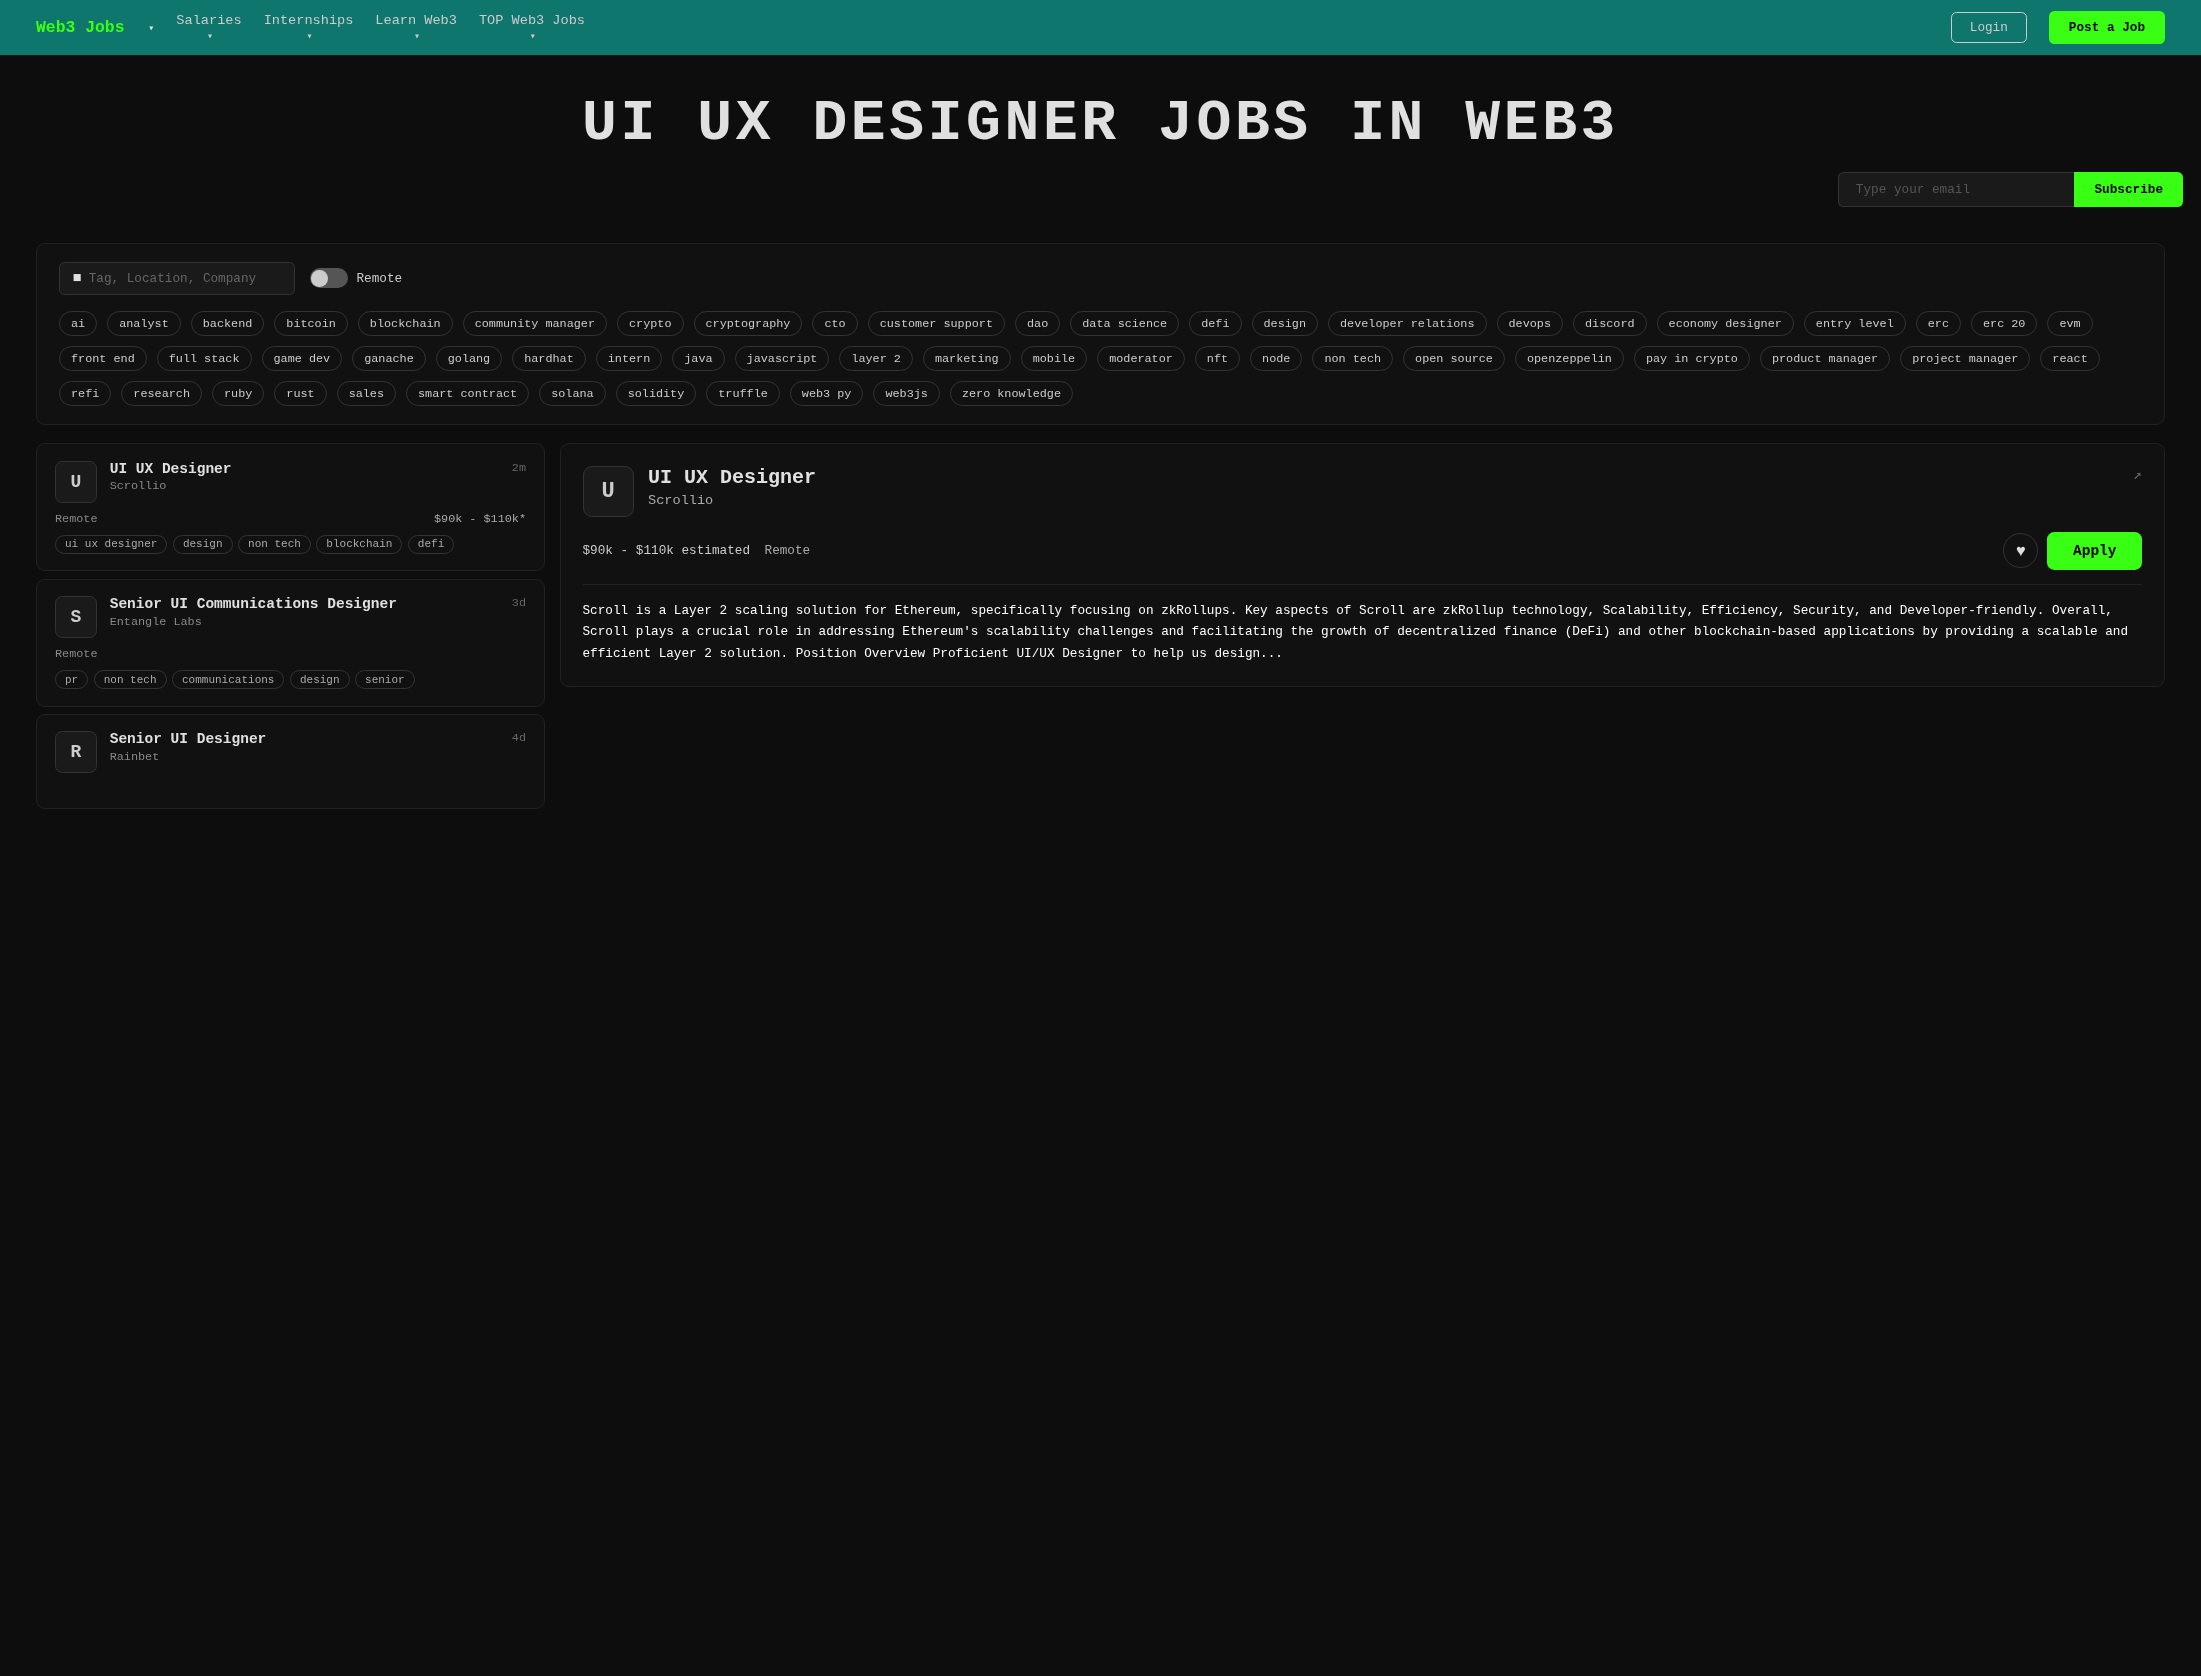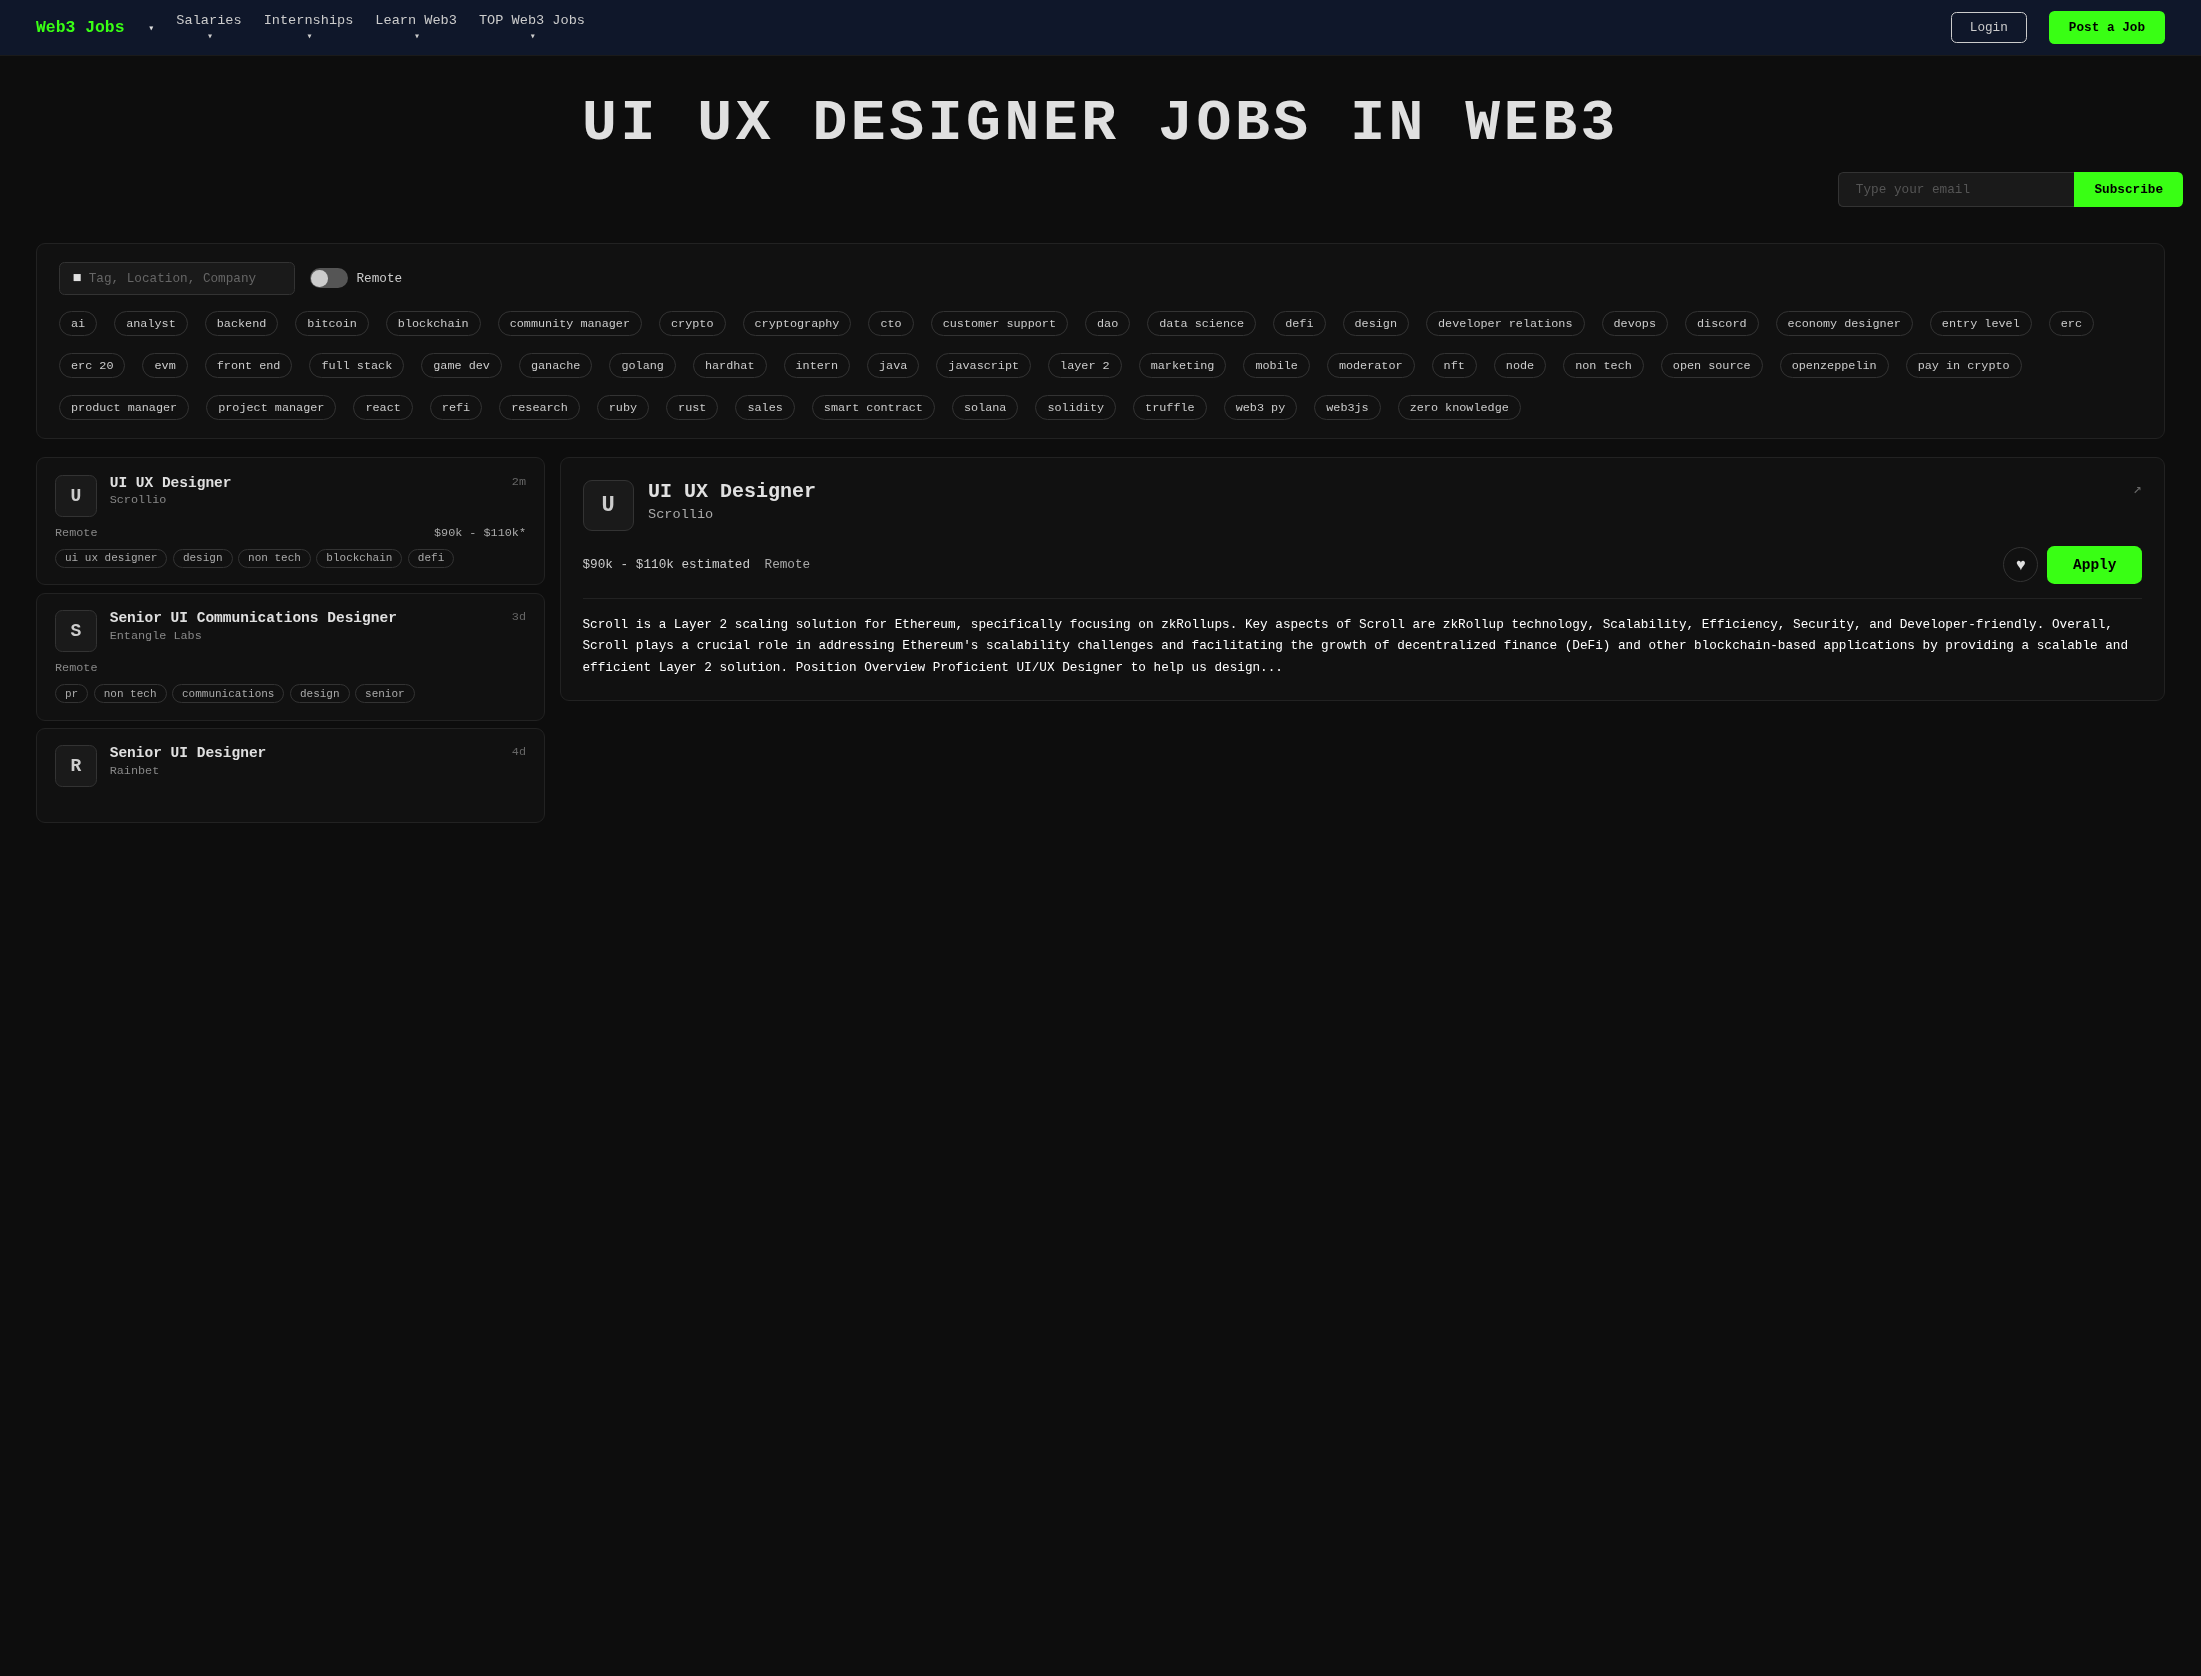--- a/index.html
+++ b/index.html
@@ -8,21 +8,21 @@
       color: #e0e0e0;
       font-family: 'Courier New', Courier, monospace;
       min-height: 100vh;
     }
 
     
     nav {
       display: flex;
       align-items: center;
       padding: 11px 36px;
-      background: #0f172a;
+      background: #0f766e;
       gap: 22px;
       border-bottom: 0.9px solid #1a1a1a;
     }
     .nav-brand {
       color: #39ff14;
       font-weight: bold;
       font-size: 16.4px;
       cursor: pointer;
       display: flex; align-items: center; gap: 3.6px;
     }
@@ -158,21 +158,21 @@
       position: absolute;
       top: 1.8px; left: 1.8px;
       transition: left 0.2s;
     }
     .toggle-label { color: #ccc; font-size: 12.7px; }
 
     
     .tags-row {
       display: flex;
       flex-wrap: wrap;
-      gap: 17px;
+      gap: 10px;
     }
     .tag {
       border: 0.9px solid #333;
       color: #ccc;
       background: transparent;
       padding: 4.5px 11px;
       border-radius: 18px;
       font-size: 11.8px;
       cursor: pointer;
       font-family: inherit;

